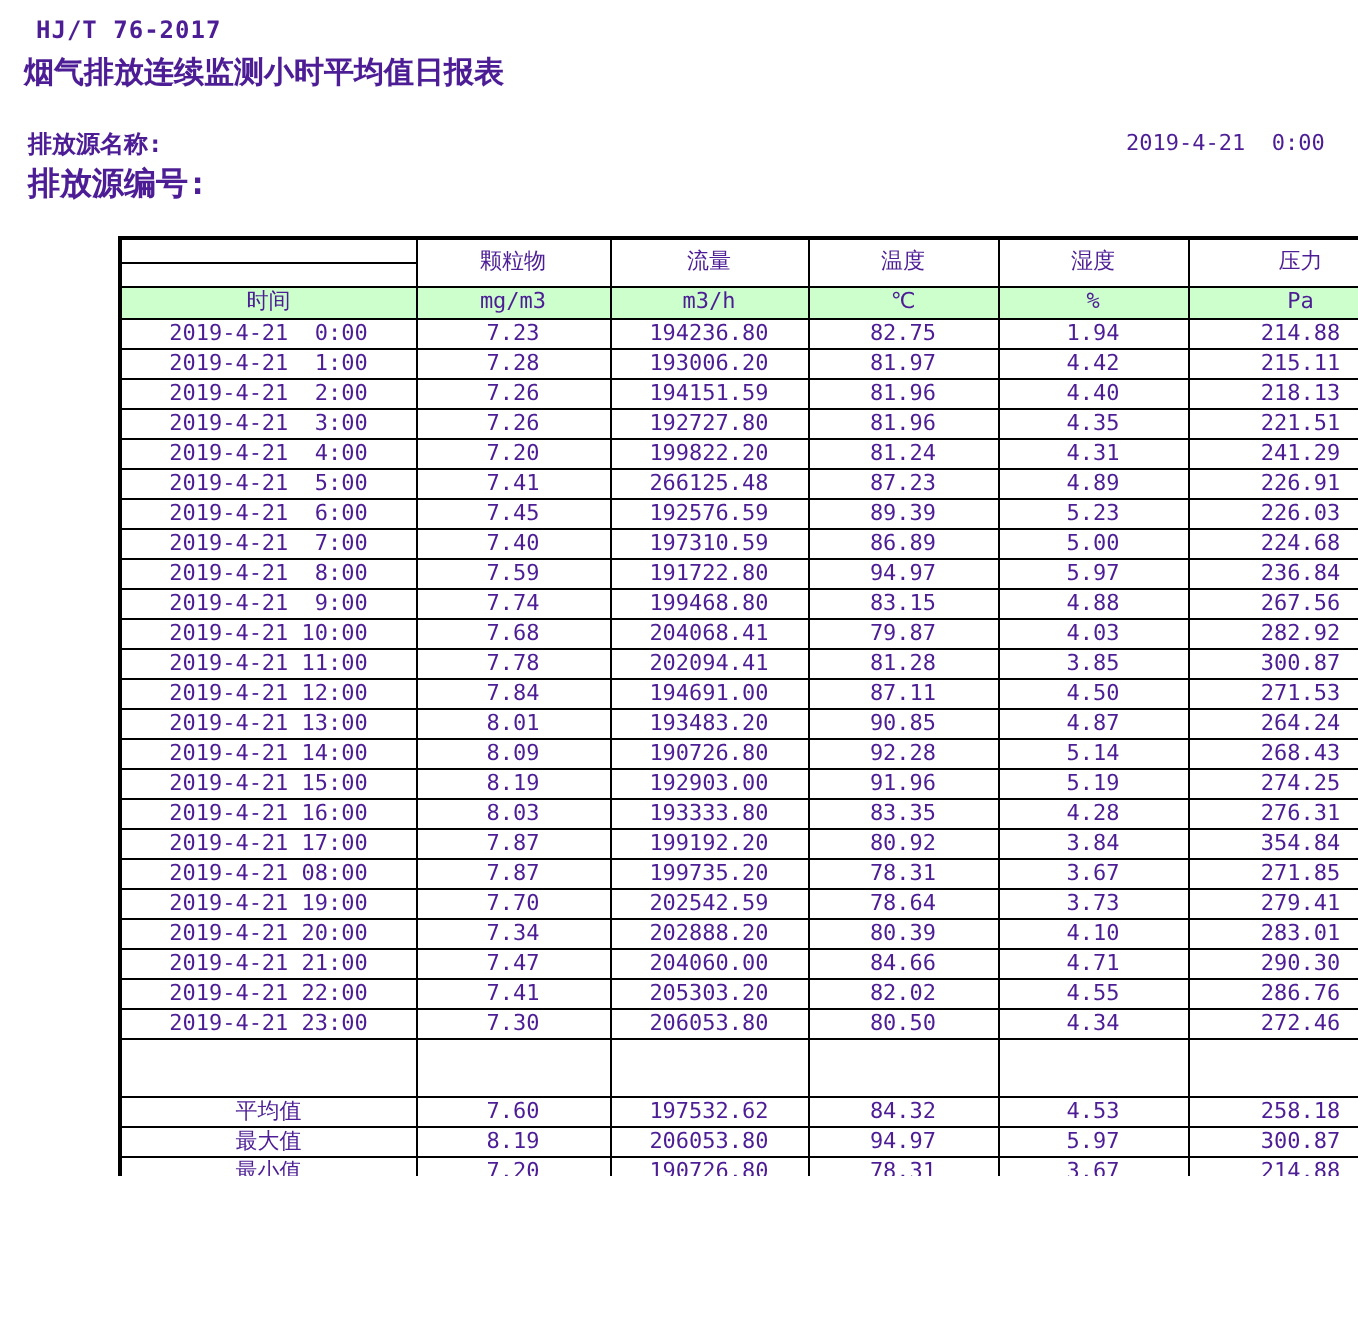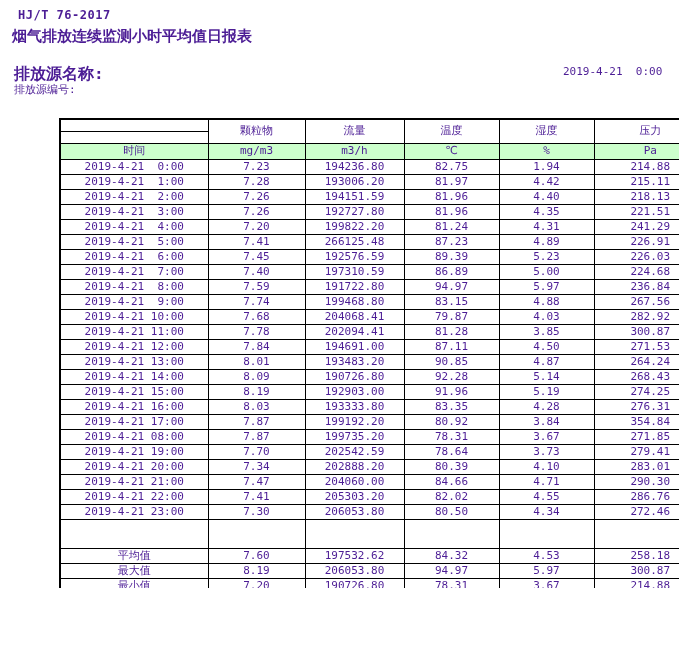--- a/index.html
+++ b/index.html
@@ -2,22 +2,22 @@
 <html style="--header-green: #CCFFCC;"><head>
 <meta charset="utf-8">
 <style>
   html,body{margin:0;padding:0;background:#ffffff;}
   .page{
     position:relative;width:679px;height:588px;background:#fff;color:#4c1d95;
     font-family:"DejaVu Sans Mono","DejaVu Sans","Liberation Sans",sans-serif;
   }
   .doc-code{position:absolute;left:18px;top:8px;font-weight:bold;font-size:12px;letter-spacing:0.5px;}
   .title{position:absolute;left:0;right:0;top:27px;text-align:left;font-weight:bold;font-size:15px;margin-left:12px;}
-  .src-name{position:absolute;left:14px;top:64px;font-weight:bold;font-size:16px;}
-  .src-code{position:absolute;left:14px;top:82px;font-weight:normal;font-size:11px;}
+  .src-name{position:absolute;left:14px;top:64px;font-weight:bold;font-size:12px;}
+  .src-code{position:absolute;left:14px;top:82px;font-weight:bold;font-size:16px;}
   .datetime{position:absolute;left:563px;top:65px;font-size:11px;white-space:pre;}
   table.report{
     position:absolute;left:19px;top:118px;width:647px;
     border-collapse:collapse;table-layout:fixed;border:2px solid #000;margin-left:40px;
   }
   table.report td{
     border:1px solid #000;text-align:center;vertical-align:middle;
     font-size:11px;padding:0;height:14px;white-space:pre;overflow:hidden;line-height:1.1;
   }
   tr.hsplit td{height:11px;}

